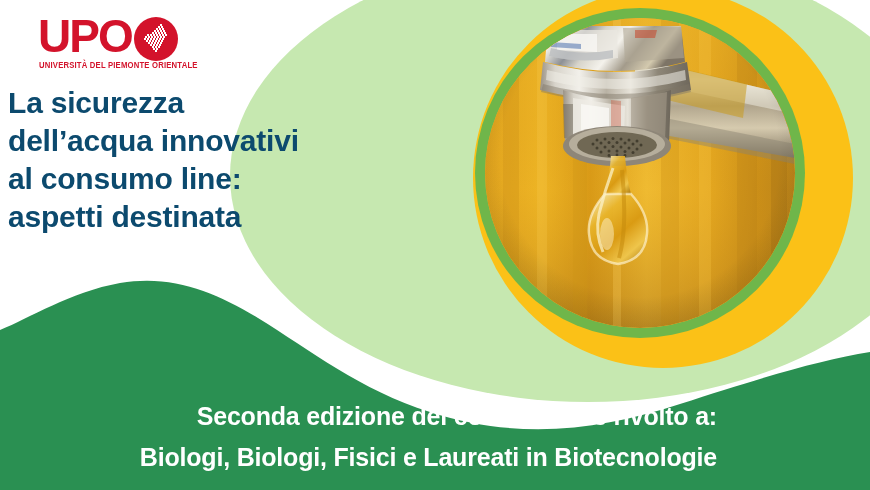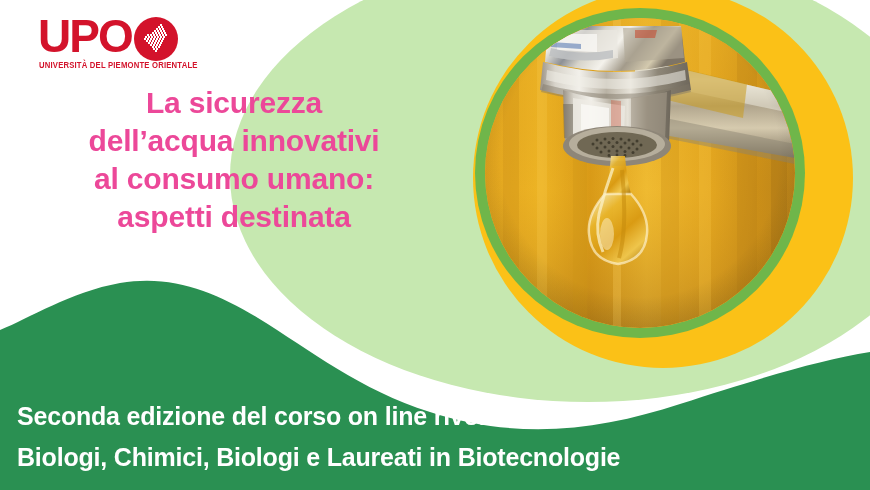--- a/index.html
+++ b/index.html
@@ -75,22 +75,21 @@
     transform-origin: left center;
     white-space: nowrap;
   }
 
   
   .headline {
     position: absolute;
     left: 8px;
     top: 84px;
     width: 452px;
-    text-align: center;
-    color: #ec4899;
+    color: #0c4a6e;
     font-family: "Liberation Sans", sans-serif;
     font-weight: bold;
     font-size: 30px;
     line-height: 38px;
     letter-spacing: -0.2px;
   }
   .headline .line { display: block; white-space: nowrap; }
 
   
   .photo-ring {
@@ -119,20 +118,21 @@
     position: absolute;
     left: 17px;
     top: 396px;
     width: 700px;
     color: #ffffff;
     font-family: "Liberation Sans", sans-serif;
     font-weight: bold;
     font-size: 25px;
     line-height: 41px;
     letter-spacing: -0.2px;
+    text-align: right;
   }
   .caption .line { display: block; white-space: nowrap; }
 </style>
 </head>
 <body>
 
 <div id="poster">
 
   <svg class="bg-layer" viewBox="0 0 870 490" width="870" height="490" preserveAspectRatio="none">
 
@@ -358,32 +358,32 @@
 
           <rect x="0" y="0" width="310" height="310" fill="url(#vign)"></rect>
         </g>
       </svg>
     </div>
   </div>
 
   <div class="headline">
     <span class="line">La sicurezza</span>
     <span class="line">dell’acqua innovativi</span>
-    <span class="line">al consumo umano:</span>
+    <span class="line">al consumo line:</span>
     <span class="line">aspetti destinata</span>
   </div>
 
   <svg class="bg-layer" viewBox="0 0 870 490" width="870" height="490" preserveAspectRatio="none">
     <path d="M0 330
              C 30 318, 70 292, 120 283
              C 172 274, 215 292, 258 318
              C 310 350, 360 390, 430 412
              C 520 441, 600 430, 680 404
              C 760 378, 820 360, 870 352
              L 870 490 L 0 490 Z" fill="#2A9052"></path>
   </svg>
 
   <div class="caption">
     <span class="line">Seconda edizione del corso on line  rivolto a:</span>
-    <span class="line">Biologi, Chimici, Biologi  e Laureati in Biotecnologie</span>
+    <span class="line">Biologi, Biologi, Fisici  e Laureati in Biotecnologie</span>
   </div>
 
 </div>
 
 </body></html>

